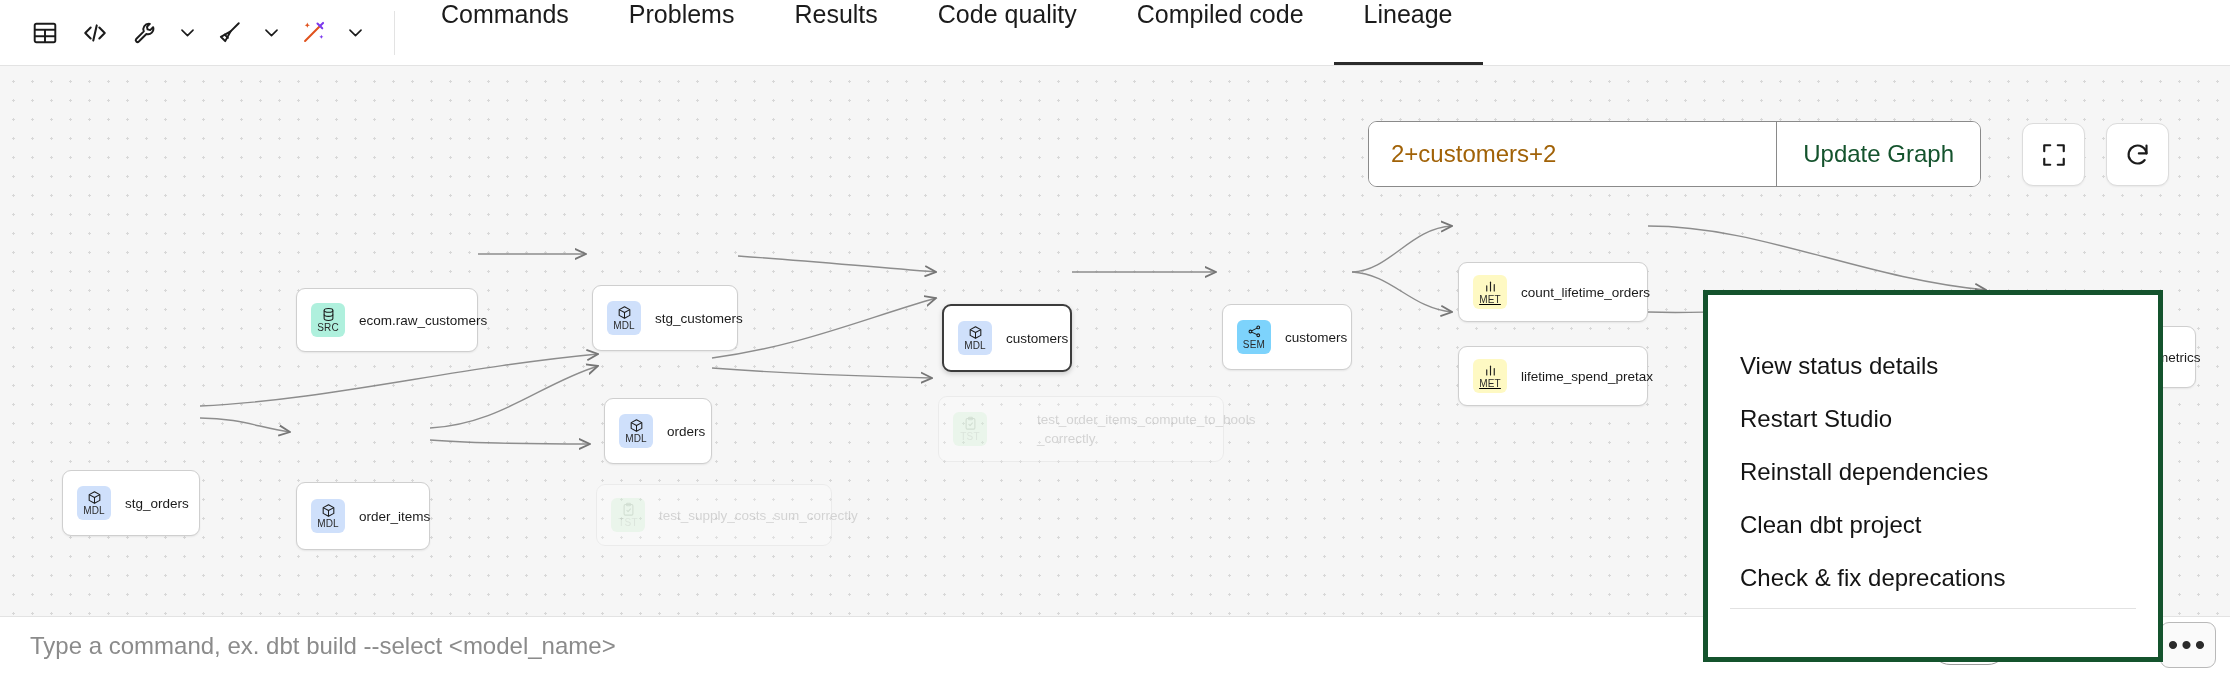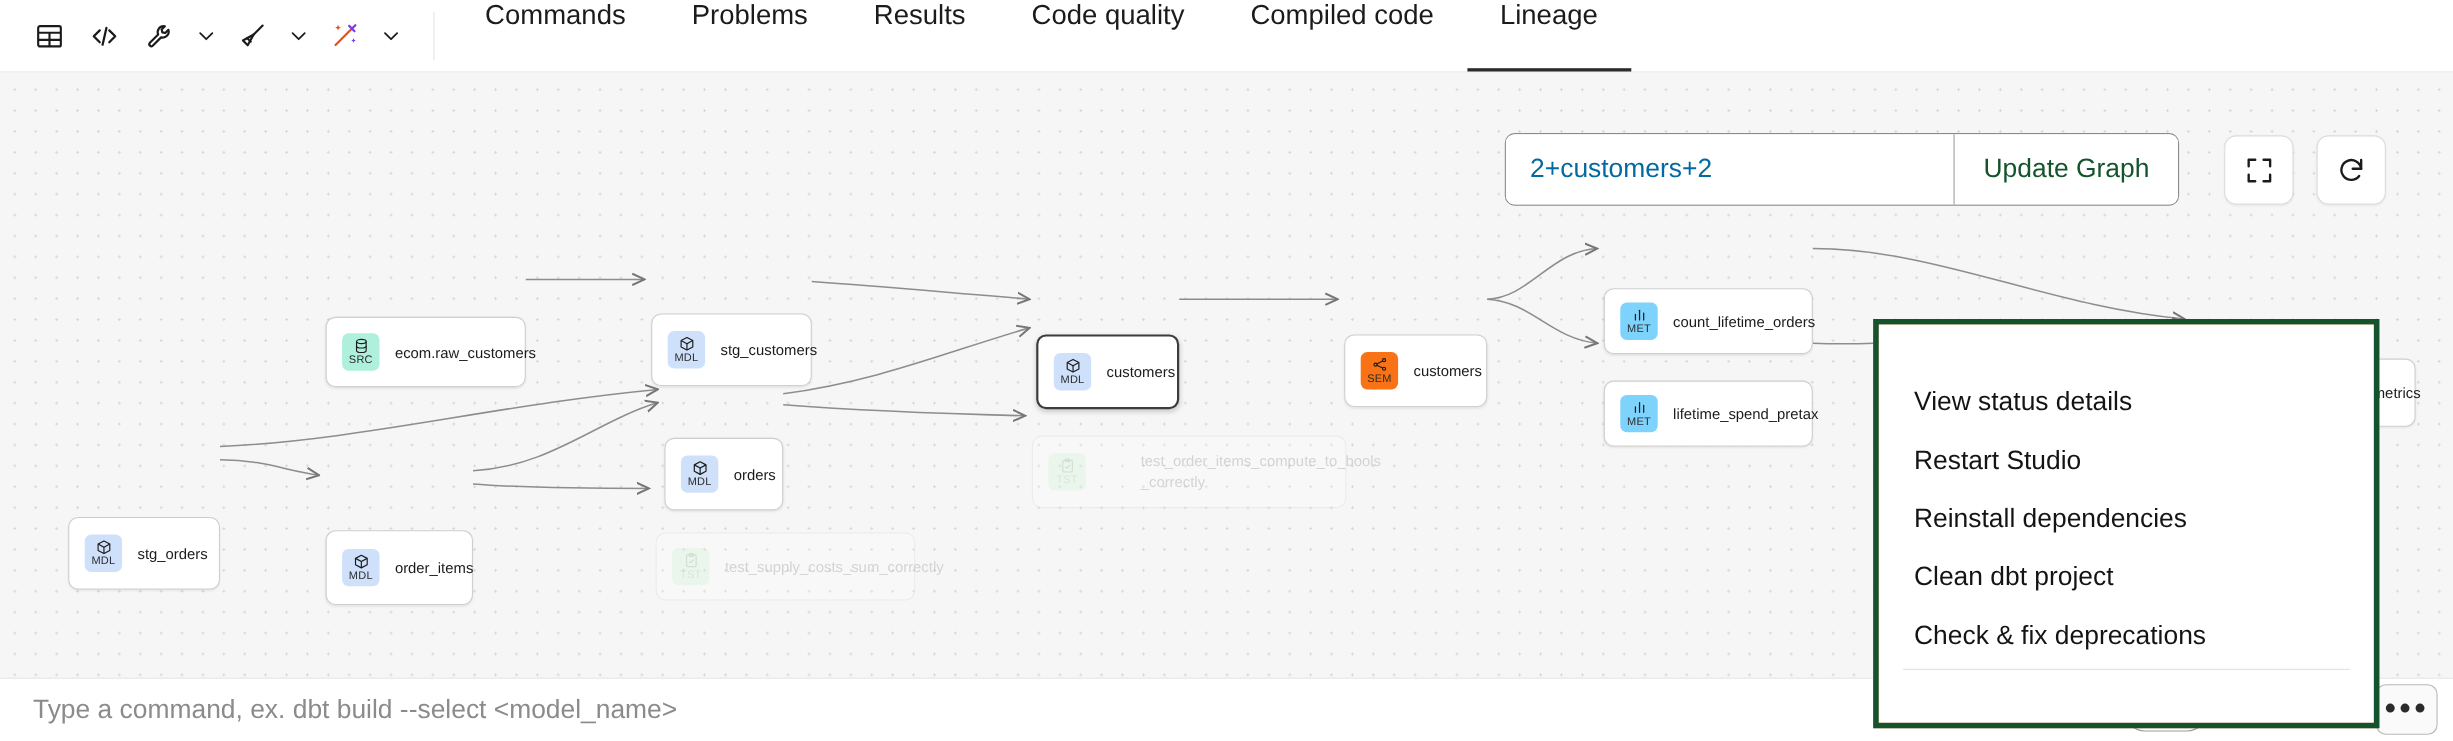--- a/index.html
+++ b/index.html
@@ -72,42 +72,42 @@
   }
   .badge {
     width: 42px; height: 42px; border-radius: 7px;
     display:flex; flex-direction: column; align-items:center; justify-content:center;
     flex: 0 0 auto; gap: 0px;
   }
   .badge .bg-ico { height: 19px; display:flex; align-items:center; justify-content:center; }
   .badge .bg-txt { font-size: 11.5px; letter-spacing: .2px; line-height: 12px; color:#2a2a2a; }
   .badge.src { background: #aff0dd; }
   .badge.mdl { background: #cfe0fb; }
-  .badge.sem { background: #f97316; justify-content: center; }
-  .badge.met { background: #7dd3fc; }
+  .badge.sem { background: #7dd3fc; justify-content: center; }
+  .badge.met { background: #fef9c3; text-decoration: underline; }
   .badge.svo { background: #f7dcc0; }
   .badge.tst { background: #cdf0cf; }
   .nlabel { margin-left: 14px; font-size: 16px; color:#1b1b1b; white-space: pre-line; line-height: 19px; }
   .node.ghost .nlabel { color:#b4b4b4; }
   .node.small .nlabel { font-size: 13.5px; }
   .node.small .badge { width: 34px; height: 34px; border-radius: 6px; }
   .node.small .badge .bg-txt { font-size: 10px; line-height: 11px; }
   .node.small .badge .bg-ico { height: 15px; }
 
   
   .searchwrap {
     position:absolute; left: 1368px; top: 121px;
     width: 613px; height: 66px;
     display:flex; align-items:stretch;
     background:#fff; border:1px solid #8a8a8a; border-radius:9px;
     overflow:hidden;
   }
   .searchbox {
     flex: 1 1 auto; display:flex; align-items:center; padding: 0 22px;
-    font-size: 24px; color:#0369a1; background:#fff; border:none; outline:none;
+    font-size: 24px; color:#a16207; background:#fff; border:none; outline:none;
     font-family: "Liberation Sans", sans-serif;
   }
   .vdiv { width:1px; background:#8a8a8a; }
   .updatebtn {
     flex: 0 0 auto; display:flex; align-items:center; justify-content:center;
     padding: 0 26px; font-size: 24px; color:#14532d; background:#fff; cursor:pointer;
     white-space:nowrap;
   }
 
   

